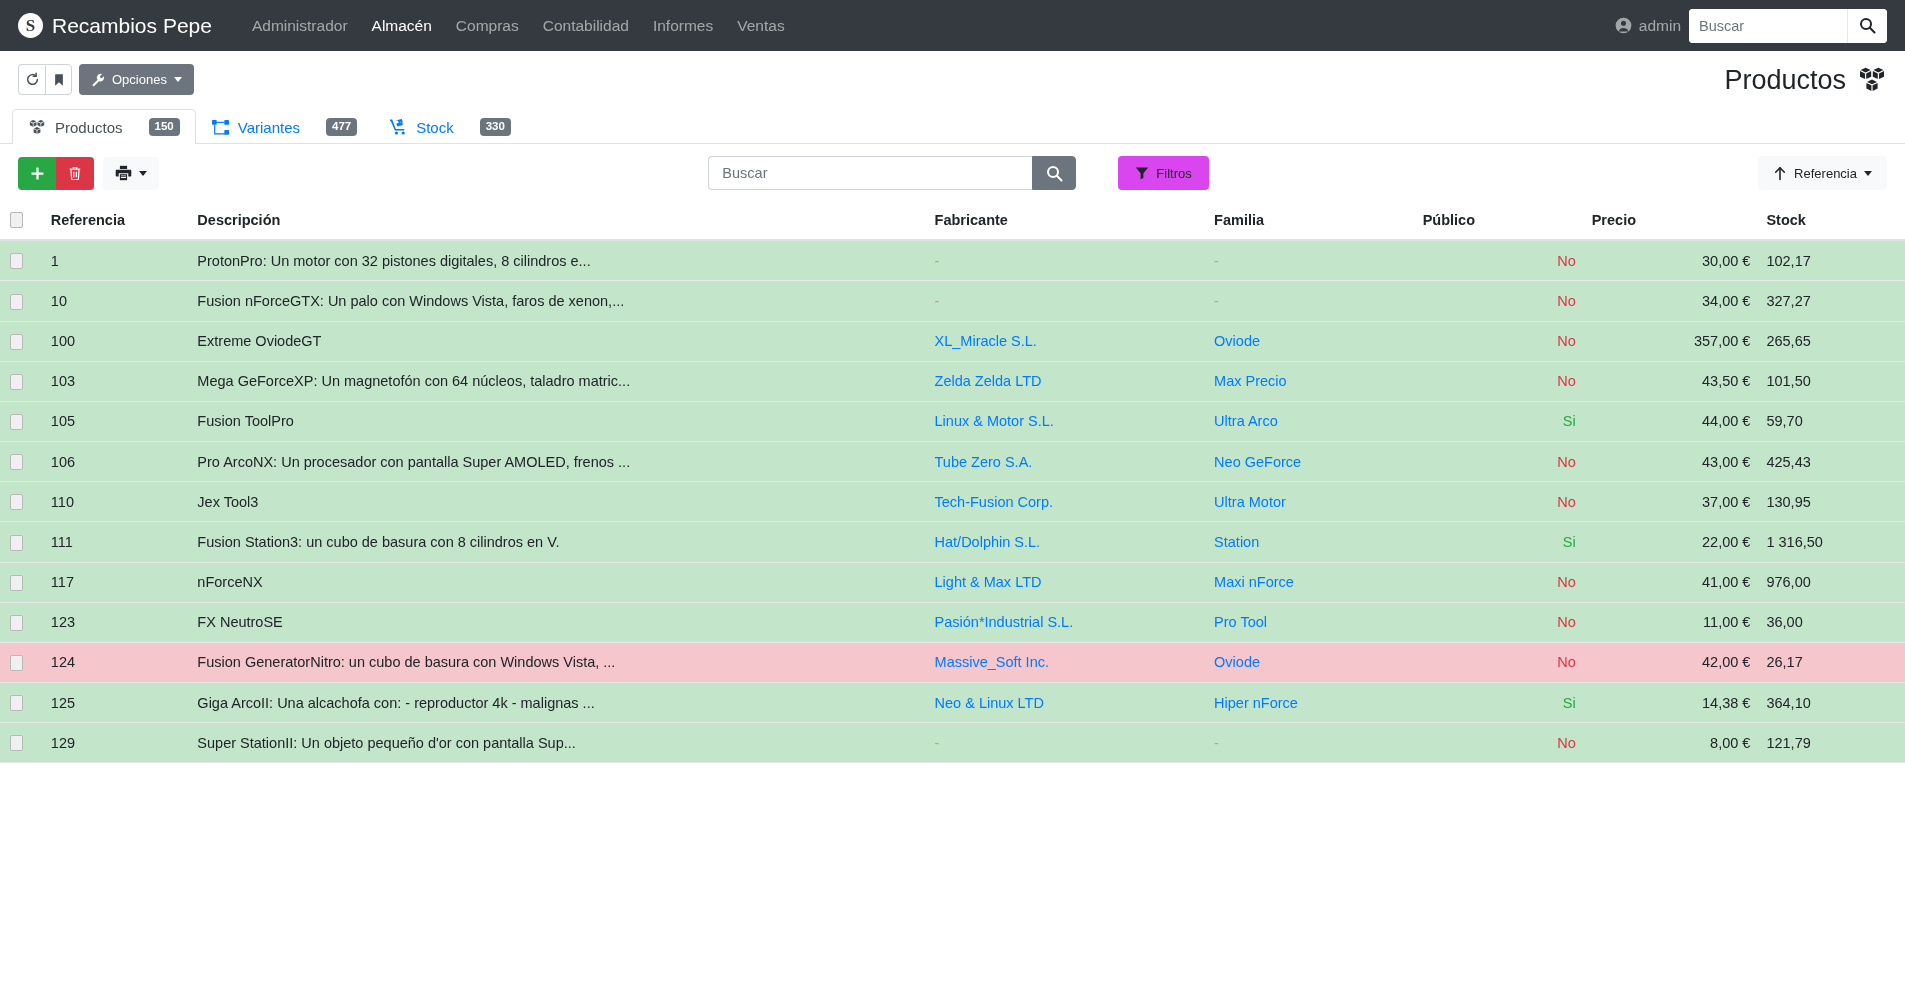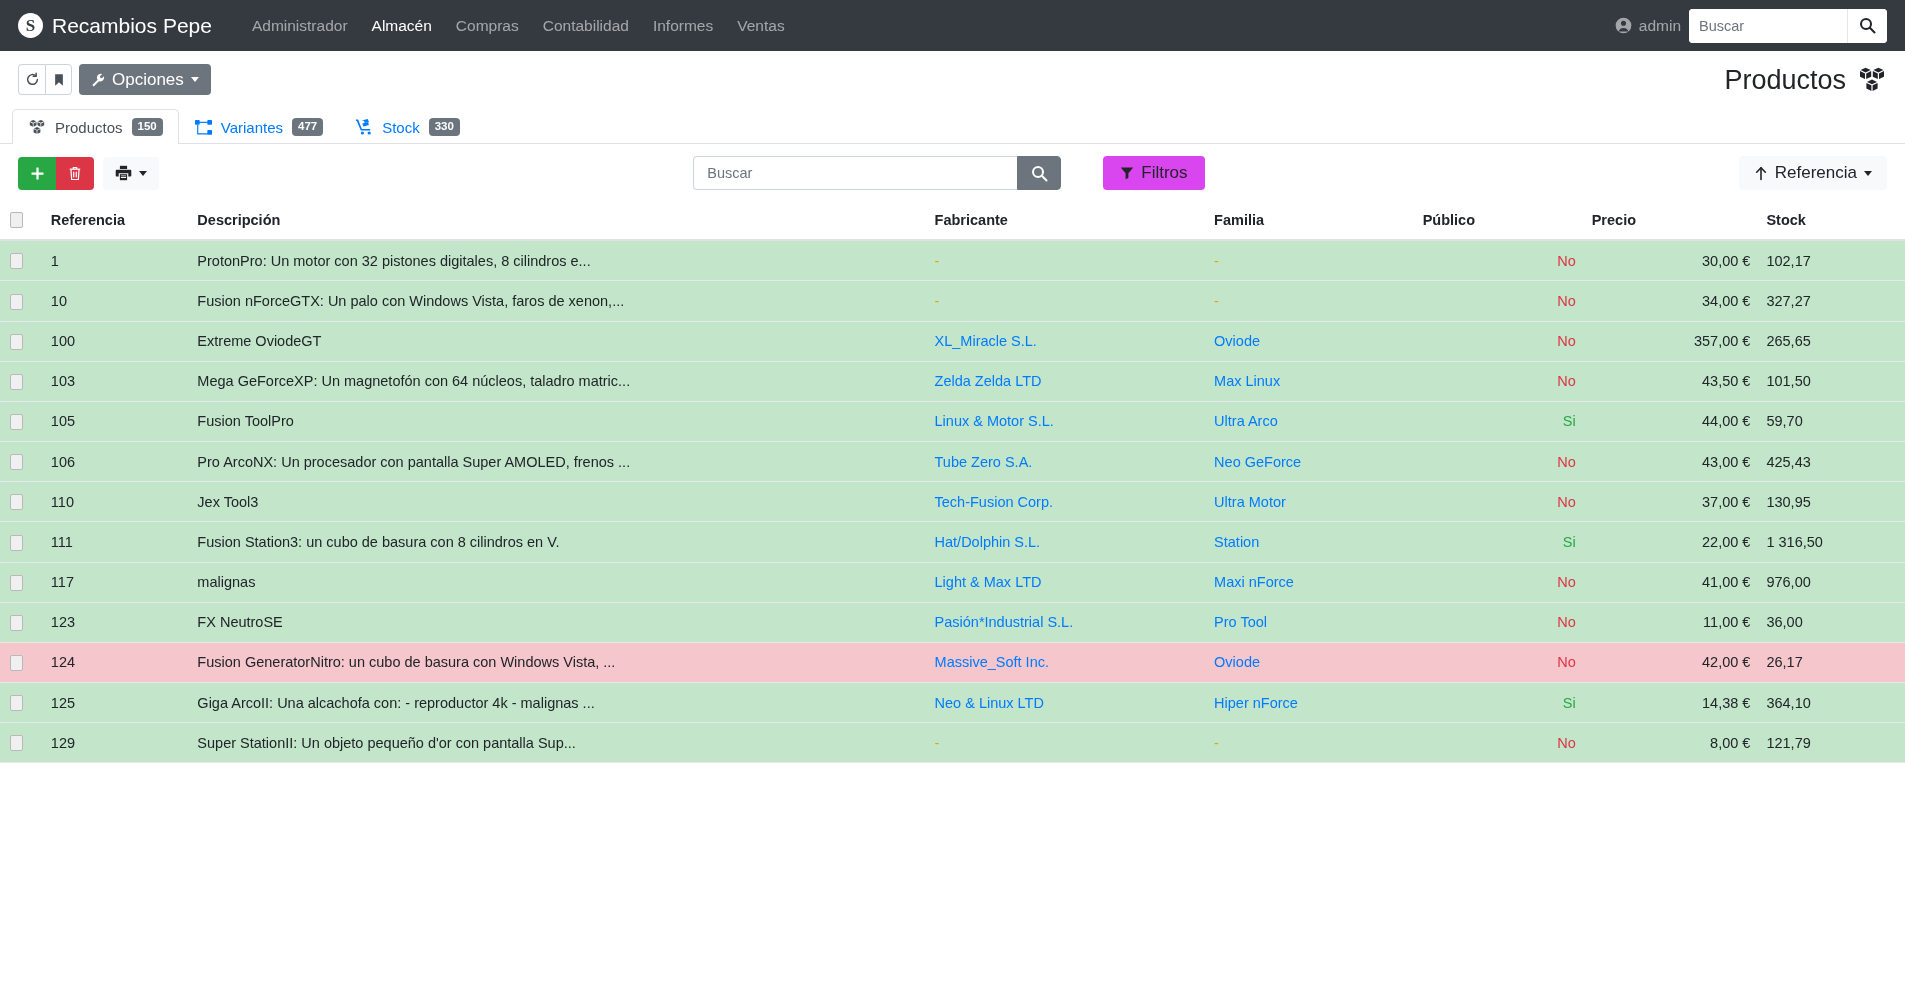--- a/index.html
+++ b/index.html
@@ -104,21 +104,21 @@
     height: 57px;
     display: flex;
     align-items: center;
     padding: 0 18px;
     background: #fff;
     position: relative;
   }
   .btn-group { display: flex; align-items: stretch; }
   .btn {
     font-family: "Liberation Sans", sans-serif;
-    font-size: 17px;
+    font-size: 13px;
     border-radius: 4px;
     border: 1px solid transparent;
     display: inline-flex;
     align-items: center;
     justify-content: center;
     gap: 7px;
     cursor: pointer;
     white-space: nowrap;
   }
   .btn-outline {
@@ -187,20 +187,21 @@
     border-color: #dee2e6 #dee2e6 #fff;
   }
   .badge {
     background: #6c757d;
     color: #fff;
     font-size: 11.5px;
     font-weight: bold;
     border-radius: 4px;
     padding: 3px 6px;
     line-height: 1;
+    margin-left: 17px;
   }
 
   
   .actionrow {
     display: flex;
     align-items: center;
     padding: 12px 18px;
     gap: 0;
     background: #fff;
   }
@@ -559,21 +560,21 @@
           <td class="col-fam"><a class="lnk">Oviode</a></td>
           <td class="col-pub"><span class="no">No</span></td>
           <td class="col-pre">357,00 €</td>
           <td class="col-stk">265,65</td>
         </tr>
         <tr class="row-ok">
           <td class="col-check"><input type="checkbox" class="chk" style=""></td>
           <td class="col-ref">103</td>
           <td class="col-desc">Mega GeForceXP: Un magnetofón con 64 núcleos, taladro matric...</td>
           <td class="col-fab"><a class="lnk">Zelda Zelda LTD</a></td>
-          <td class="col-fam"><a class="lnk">Max Linux</a></td>
+          <td class="col-fam"><a class="lnk">Max Precio</a></td>
           <td class="col-pub"><span class="no">No</span></td>
           <td class="col-pre">43,50 €</td>
           <td class="col-stk">101,50</td>
         </tr>
         <tr class="row-ok">
           <td class="col-check"><input type="checkbox" class="chk" style=""></td>
           <td class="col-ref">105</td>
           <td class="col-desc">Fusion ToolPro</td>
           <td class="col-fab"><a class="lnk">Linux &amp; Motor S.L.</a></td>
           <td class="col-fam"><a class="lnk">Ultra Arco</a></td>
@@ -607,21 +608,21 @@
           <td class="col-desc">Fusion Station3: un cubo de basura con 8 cilindros en V.</td>
           <td class="col-fab"><a class="lnk">Hat/Dolphin S.L.</a></td>
           <td class="col-fam"><a class="lnk">Station</a></td>
           <td class="col-pub"><span class="si">Si</span></td>
           <td class="col-pre">22,00 €</td>
           <td class="col-stk">1 316,50</td>
         </tr>
         <tr class="row-ok">
           <td class="col-check"><input type="checkbox" class="chk" style=""></td>
           <td class="col-ref">117</td>
-          <td class="col-desc">malignas</td>
+          <td class="col-desc">nForceNX</td>
           <td class="col-fab"><a class="lnk">Light &amp; Max LTD</a></td>
           <td class="col-fam"><a class="lnk">Maxi nForce</a></td>
           <td class="col-pub"><span class="no">No</span></td>
           <td class="col-pre">41,00 €</td>
           <td class="col-stk">976,00</td>
         </tr>
         <tr class="row-ok">
           <td class="col-check"><input type="checkbox" class="chk" style=""></td>
           <td class="col-ref">123</td>
           <td class="col-desc">FX NeutroSE</td>

